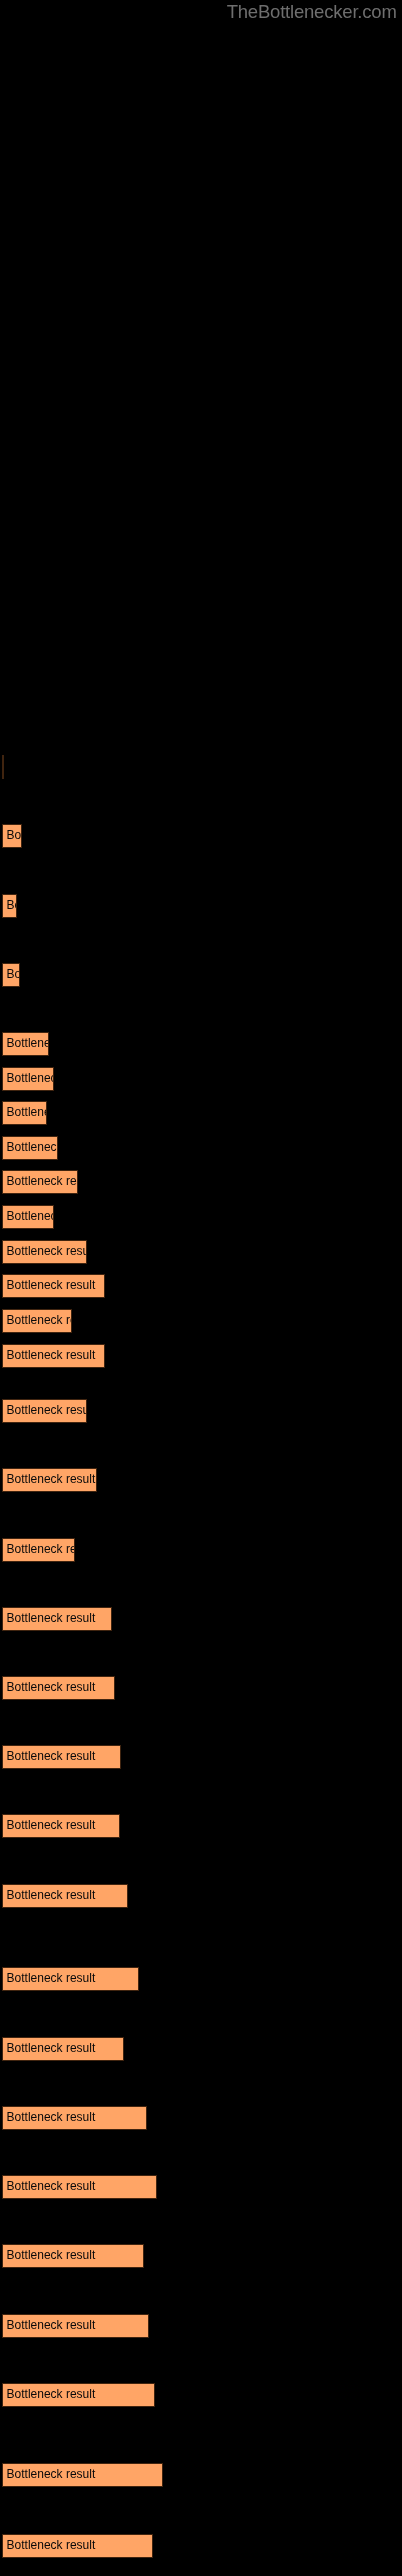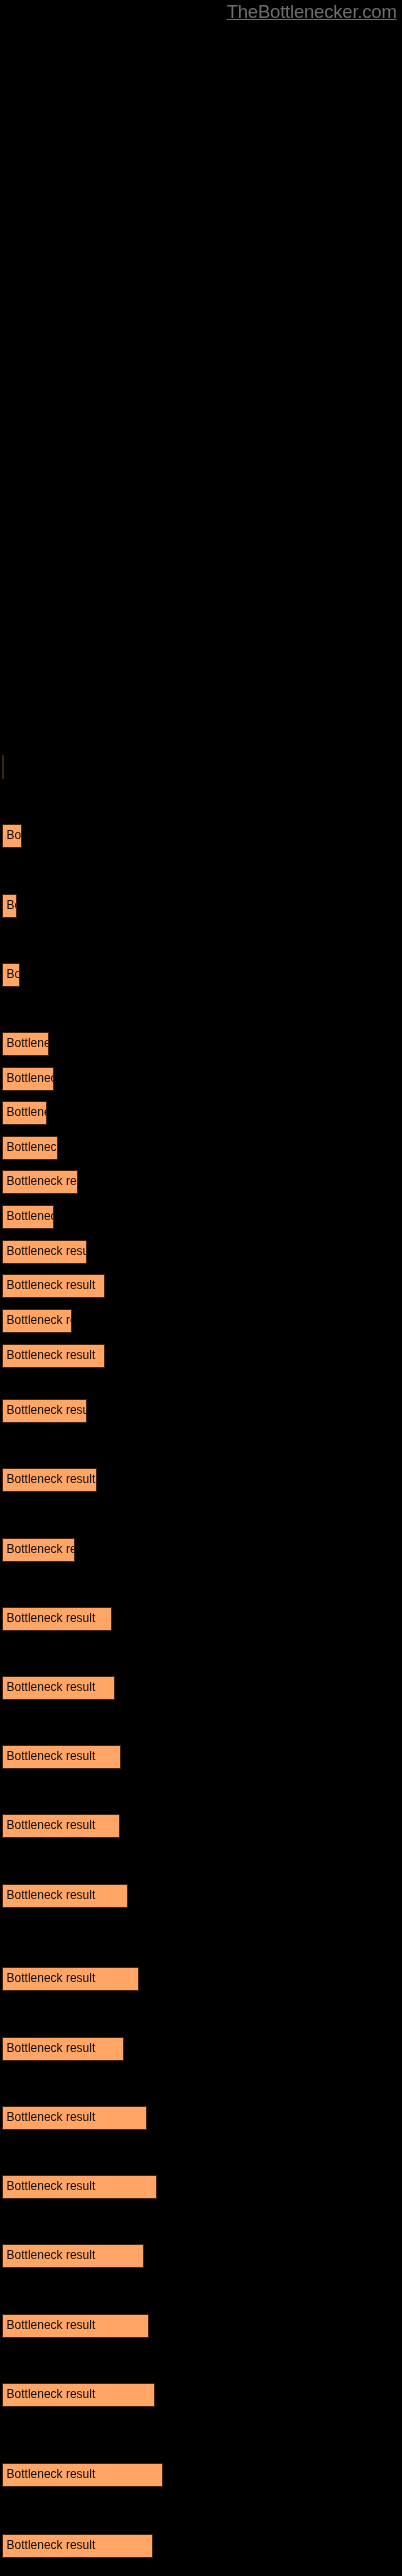--- a/index.html
+++ b/index.html
@@ -30,21 +30,20 @@
   .watermark {
     position: absolute;
     right: 6.4px;
     top: 0.8px;
     font-size: 18.5px;
     line-height: 22.5px;
     color: #6e6e6e;
     letter-spacing: -0.2px;
     white-space: nowrap;
     font-family: "Liberation Sans", sans-serif;
-    text-decoration: underline;
   }
 
   
   .plot-area {
     position: absolute;
     left: 0;
     top: 0;
     width: 403px;
     height: 2576px;
   }

